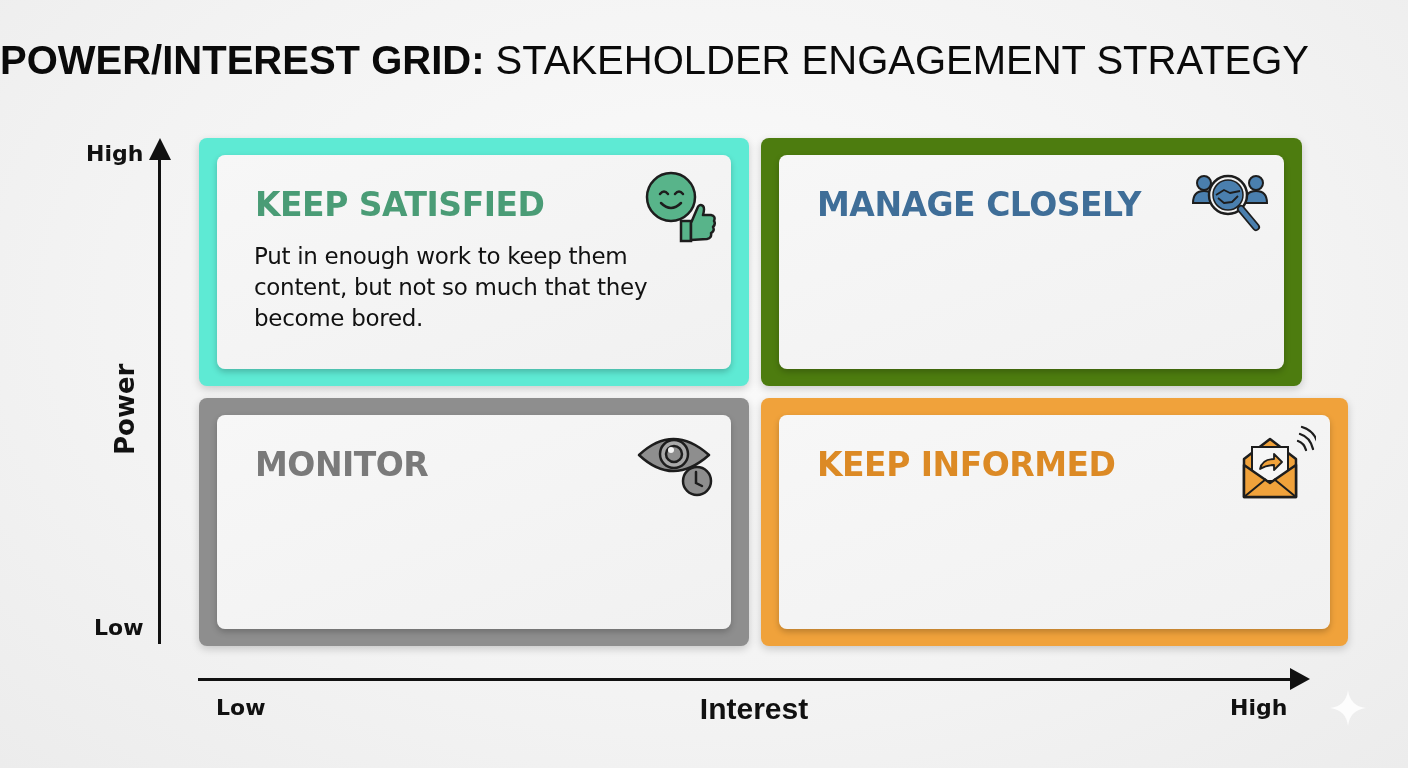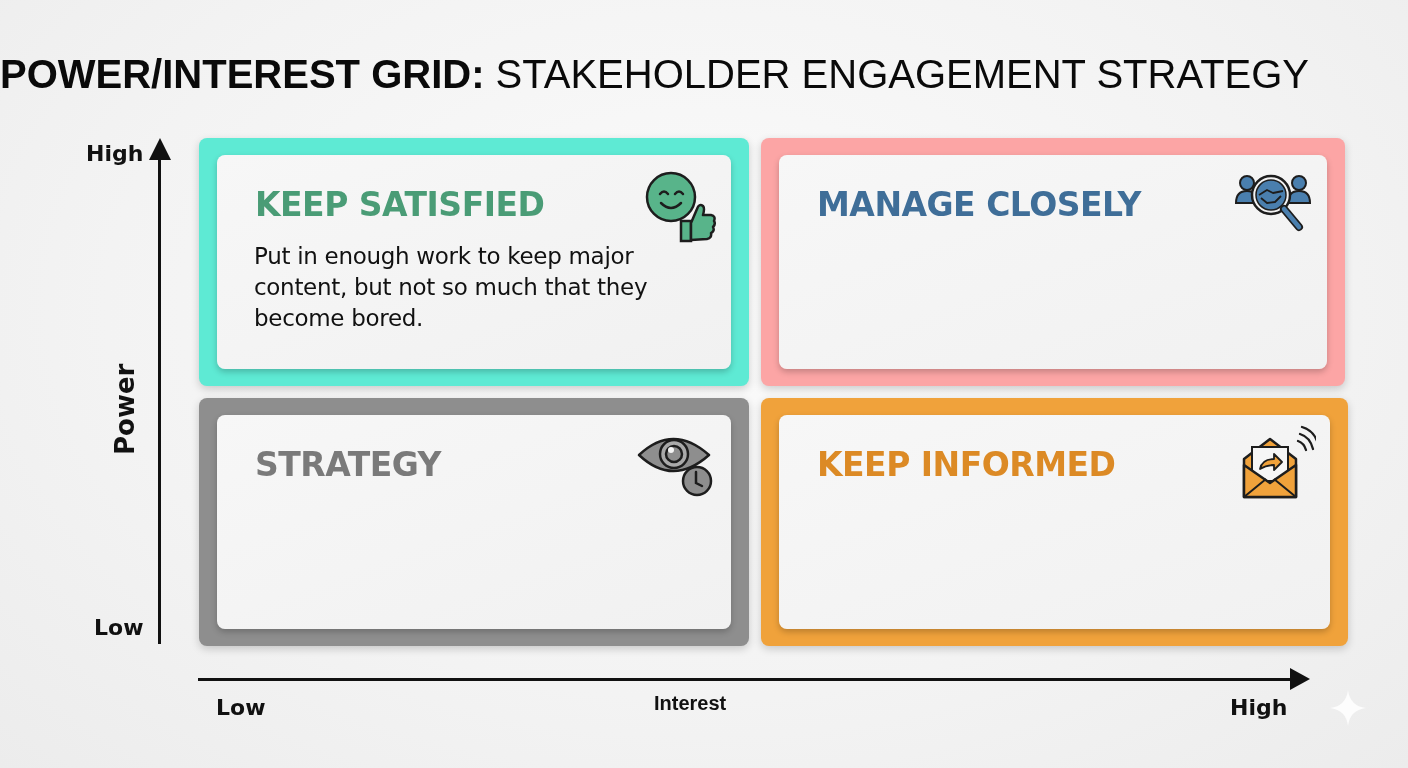--- a/index.html
+++ b/index.html
@@ -3,43 +3,43 @@
 <meta charset="utf-8">
 <style>
   html, body { margin: 0; padding: 0; }
   body {
     width: 1408px; height: 768px; overflow: hidden; position: relative;
     background: radial-gradient(ellipse at 50% 40%, #fbfbfb 0%, #f3f3f3 60%, #ececec 100%);
     font-family: "DejaVu Sans", sans-serif;
     color: #111;
   }
   .title {
-    position: absolute; left: 0; top: 52px; width: 1208px; text-align: left;
+    position: absolute; left: 0; top: 38px; width: 1208px; text-align: left;
     font-family: "Liberation Sans", sans-serif; font-size: 40px; letter-spacing: 0px;
     white-space: nowrap; color: #0a0a0a;
   }
   .title .bold { font-weight: 700; }
   .title .light { font-weight: 400; }
 
   .y-high, .y-low, .x-low, .x-high {
     position: absolute; font-family: "DejaVu Sans", sans-serif; font-weight: 700;
     font-size: 22px; color: #111; text-align: right;
   }
   .y-high { left: 86px; top: 141px; }
   .y-low { left: 94px; top: 615px; }
   .x-low { left: 216px; top: 695px; }
   .x-high { left: 1230px; top: 695px; }
   .y-title {
     position: absolute; left: 80px; top: 395px; width: 90px; text-align: center;
     transform: rotate(-90deg); transform-origin: 50% 50%;
     font-weight: 700; font-size: 26px;
   }
   .x-title {
-    position: absolute; left: 654px; top: 692px; width: 200px; 
-    font-family: "Liberation Sans", sans-serif; font-weight: 700; font-size: 20px;
+    position: absolute; left: 654px; top: 692px; width: 200px; text-align: center;
+    font-family: "Liberation Sans", sans-serif; font-weight: 700; font-size: 30px;
   }
   .y-axis-line { position: absolute; left: 158px; top: 154px; width: 3px; height: 490px; background: #111; }
   .y-axis-head {
     position: absolute; left: 149px; top: 138px; width: 0; height: 0;
     border-left: 11px solid transparent; border-right: 11px solid transparent; border-bottom: 22px solid #111;
   }
   .x-axis-line { position: absolute; left: 198px; top: 678px; width: 1096px; height: 3px; background: #111; }
   .x-axis-head {
     position: absolute; left: 1290px; top: 668px; width: 0; height: 0;
     border-top: 11px solid transparent; border-bottom: 11px solid transparent; border-left: 20px solid #111;
@@ -48,21 +48,21 @@
   .quad {
     position: absolute; border-radius: 8px;
     box-shadow: 0 3px 8px rgba(0,0,0,0.18);
   }
   .quad .card {
     position: absolute; left: 18px; top: 17px; right: 18px; bottom: 17px;
     background: linear-gradient(160deg, #f7f7f7 0%, #f1f1f1 100%);
     border-radius: 8px; box-shadow: 0 3px 6px rgba(0,0,0,0.22);
   }
   .q-tl { left: 199px; top: 138px; width: 550px; height: 248px; background: #5eead4; }
-  .q-tr { left: 761px; top: 138px; width: 584px; height: 248px; background: #fca5a5; }
+  .q-tr { left: 761px; top: 138px; width: 541px; height: 248px; background: #4d7c0f; }
   .q-bl { left: 199px; top: 398px; width: 550px; height: 248px; background: #8e8e8e; }
   .q-br { left: 761px; top: 398px; width: 549px; height: 248px; background: #f0a23b; padding-left: 38px; }
 
   .heading {
     position: absolute; left: 38px; top: 30px;
     font-family: "DejaVu Sans", sans-serif; font-weight: 700; font-size: 33px; letter-spacing: -0.5px;
     white-space: nowrap;
   }
   .desc {
     position: absolute; left: 37px; top: 86px; width: 430px;
@@ -86,21 +86,21 @@
 
 <div class="x-axis-line"></div>
 <div class="x-axis-head"></div>
 <div class="x-low">Low</div>
 <div class="x-high">High</div>
 <div class="x-title">Interest</div>
 
 <div class="quad q-tl">
   <div class="card">
     <div class="heading" style="color:#4a9c76">KEEP SATISFIED</div>
-    <div class="desc">Put in enough work to keep major content, but not so much that they become bored.</div>
+    <div class="desc">Put in enough work to keep them content, but not so much that they become bored.</div>
     <svg class="icon" viewBox="0 0 80 78">
       <circle cx="34" cy="32" r="24" fill="#58b48a" stroke="#1d1d1d" stroke-width="2.5"></circle>
       <path d="M23 29 q4 -5 8 0" fill="none" stroke="#1d1d1d" stroke-width="2.5" stroke-linecap="round"></path>
       <path d="M38 29 q4 -5 8 0" fill="none" stroke="#1d1d1d" stroke-width="2.5" stroke-linecap="round"></path>
       <path d="M24 38 q10 10 20 0" fill="none" stroke="#1d1d1d" stroke-width="2.5" stroke-linecap="round"></path>
       <rect x="44" y="56" width="10" height="20" fill="#58b48a" stroke="#1d1d1d" stroke-width="2.5"></rect>
       <path d="M54 58 L60 44 q2 -6 6 -3 q2 2 0 9 L74 50 q5 1 3 6 q2 3 -1 6 q2 4 -2 6 q1 5 -4 6 L54 75 Z" fill="#58b48a" stroke="#1d1d1d" stroke-width="2.5" stroke-linejoin="round"></path>
     </svg>
   </div>
 </div>
@@ -117,21 +117,21 @@
       <circle cx="38" cy="30" r="15" fill="#4a7fae" stroke="#1d1d1d" stroke-width="1.5"></circle>
       <path d="M26 30 l8 -5 l6 3 l10 -2 M28 33 l6 5 l8 -1 l6 -6" fill="none" stroke="#1d1d1d" stroke-width="1.8" stroke-linejoin="round"></path>
       <path d="M51 44 L66 62" stroke="#1d1d1d" stroke-width="8" stroke-linecap="round"></path>
       <path d="M51 44 L66 62" stroke="#4a7fae" stroke-width="4.5" stroke-linecap="round"></path>
     </svg>
   </div>
 </div>
 
 <div class="quad q-bl">
   <div class="card">
-    <div class="heading" style="color:#7a7a7a">STRATEGY</div>
+    <div class="heading" style="color:#7a7a7a">MONITOR</div>
     <svg class="icon" viewBox="0 0 80 78">
       <path d="M2 30 Q36 -2 72 30 Q36 62 2 30 Z" fill="#8e8e8e" stroke="#1d1d1d" stroke-width="2.5" stroke-linejoin="round"></path>
       <circle cx="37" cy="29" r="14" fill="#a9a9a9" stroke="#1d1d1d" stroke-width="2.5"></circle>
       <circle cx="37" cy="29" r="8" fill="#8e8e8e" stroke="#1d1d1d" stroke-width="2.5"></circle>
       <circle cx="34" cy="25" r="3" fill="#f5f5f5"></circle>
       <circle cx="60" cy="56" r="14" fill="#8e8e8e" stroke="#1d1d1d" stroke-width="2.5"></circle>
       <path d="M59 47 L59 58 L65 61" fill="none" stroke="#1d1d1d" stroke-width="2.5" stroke-linecap="round"></path>
     </svg>
   </div>
 </div>

